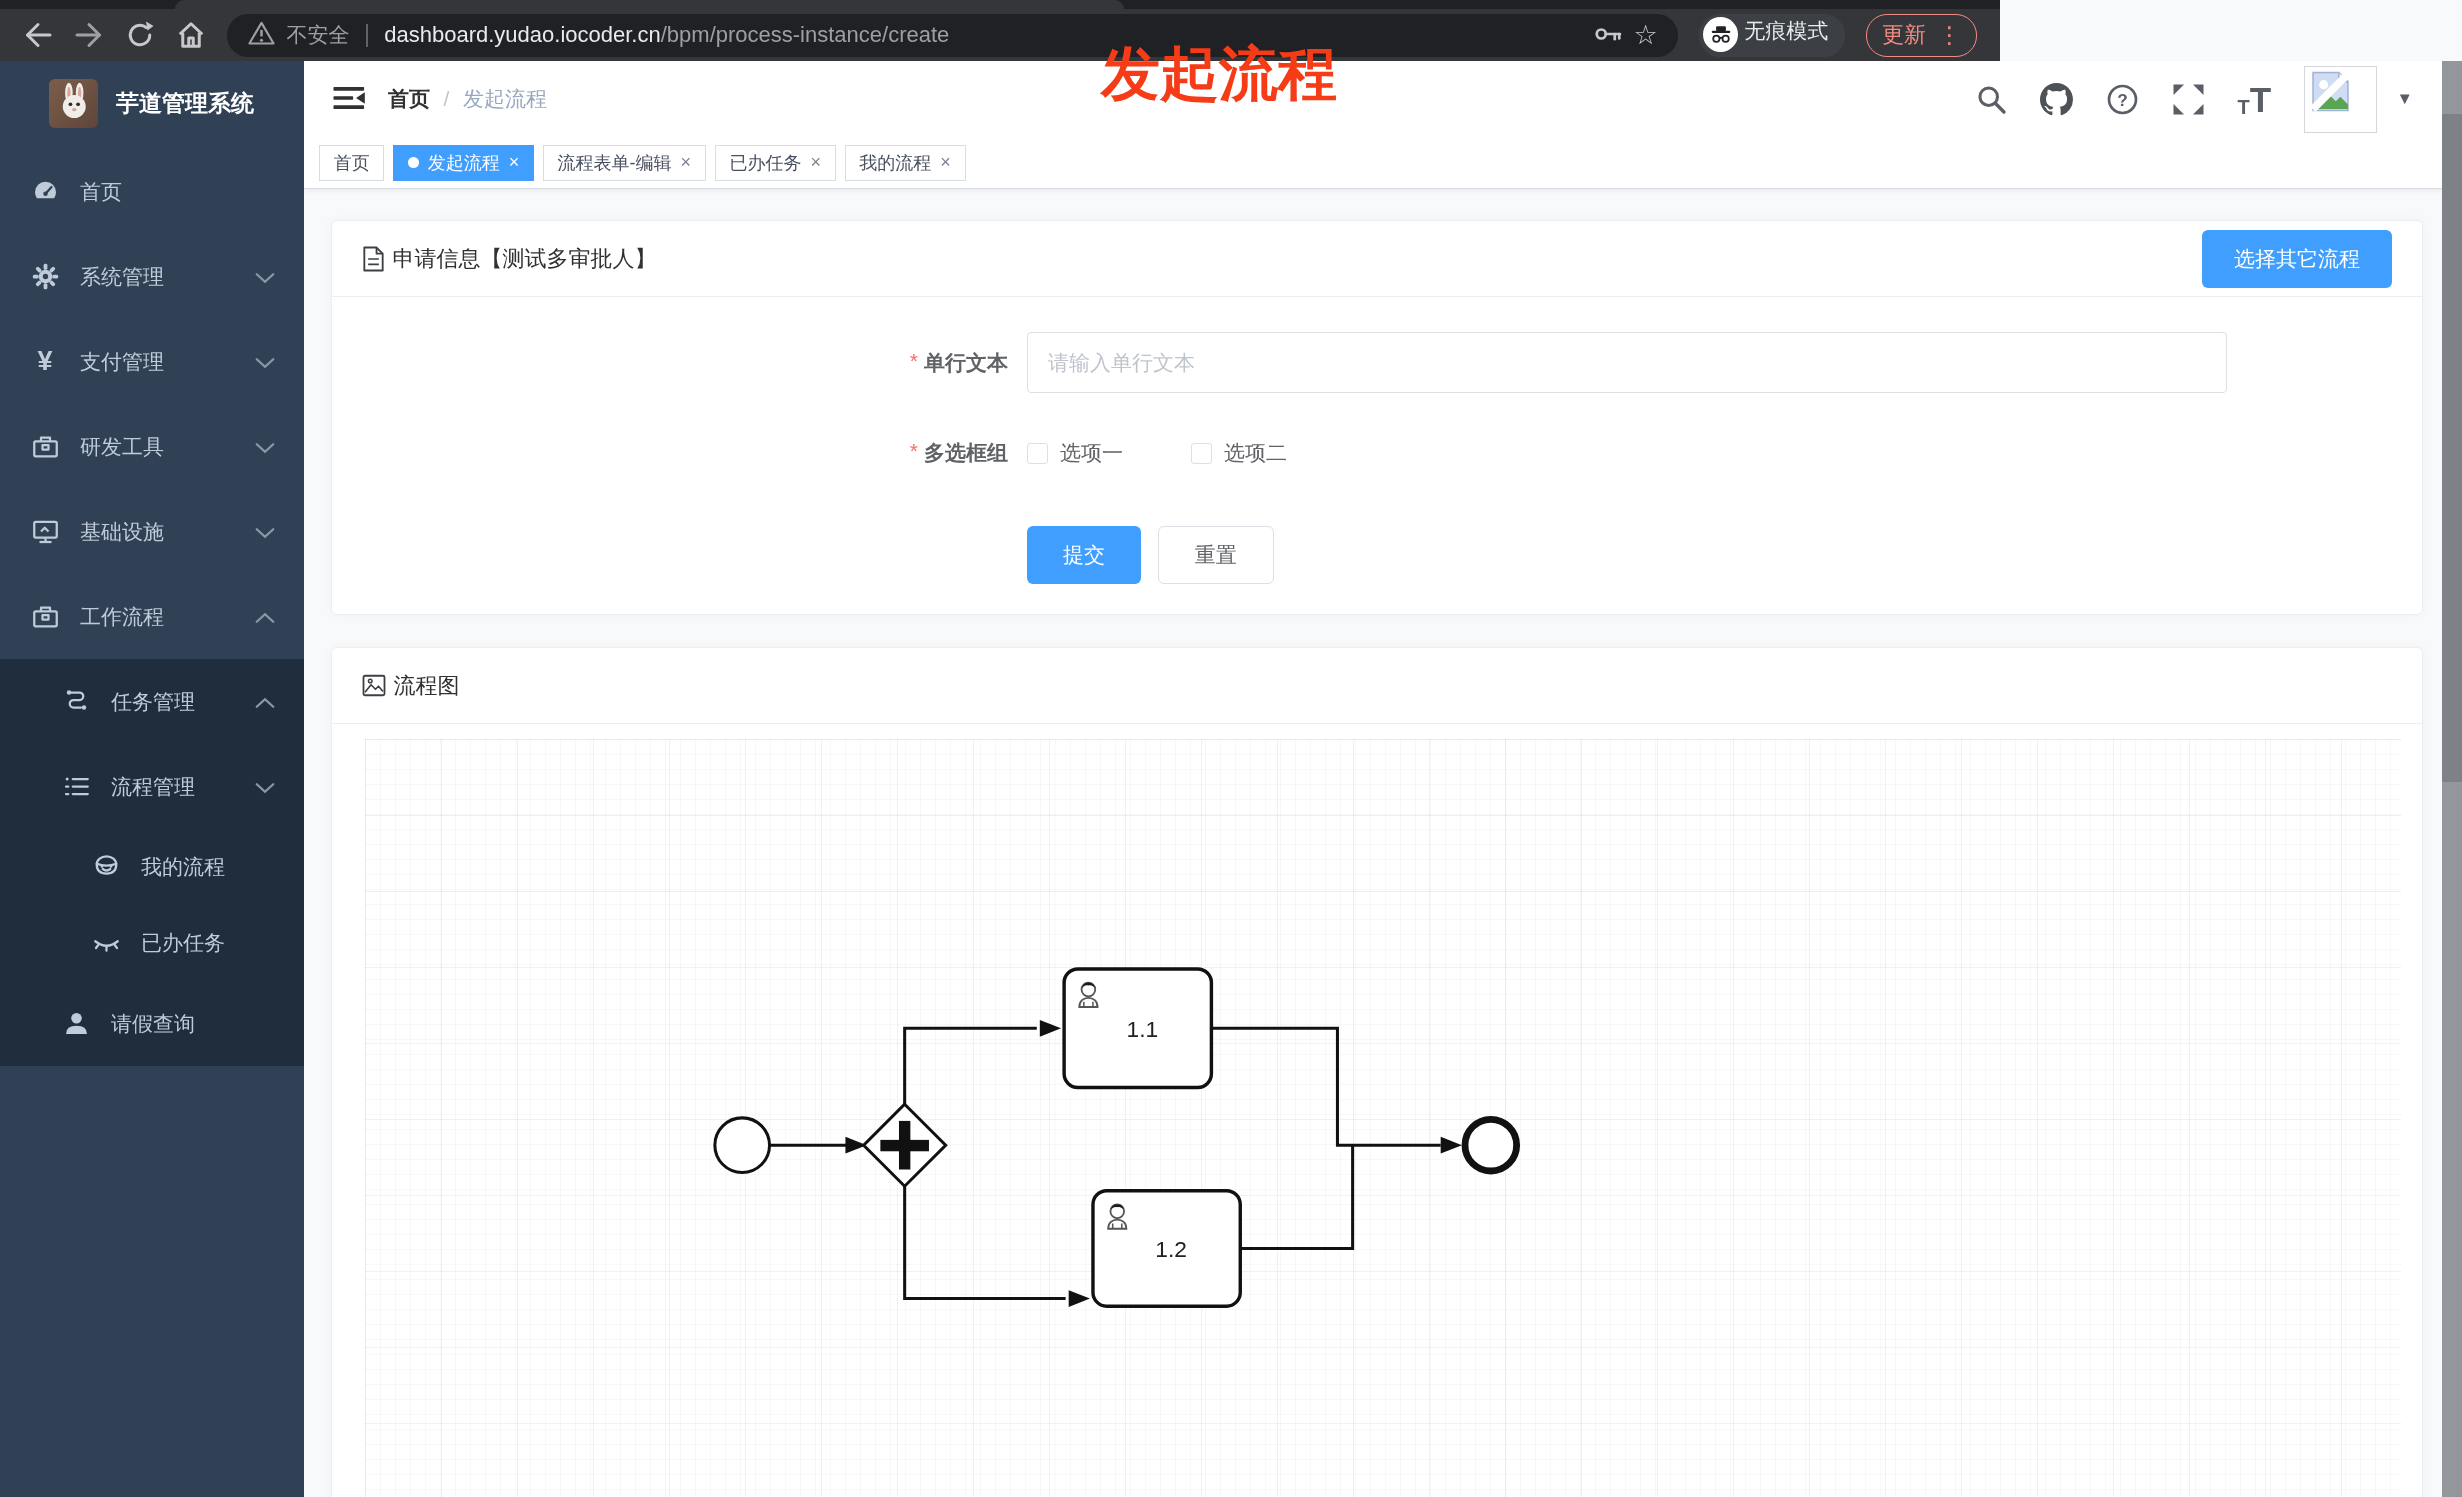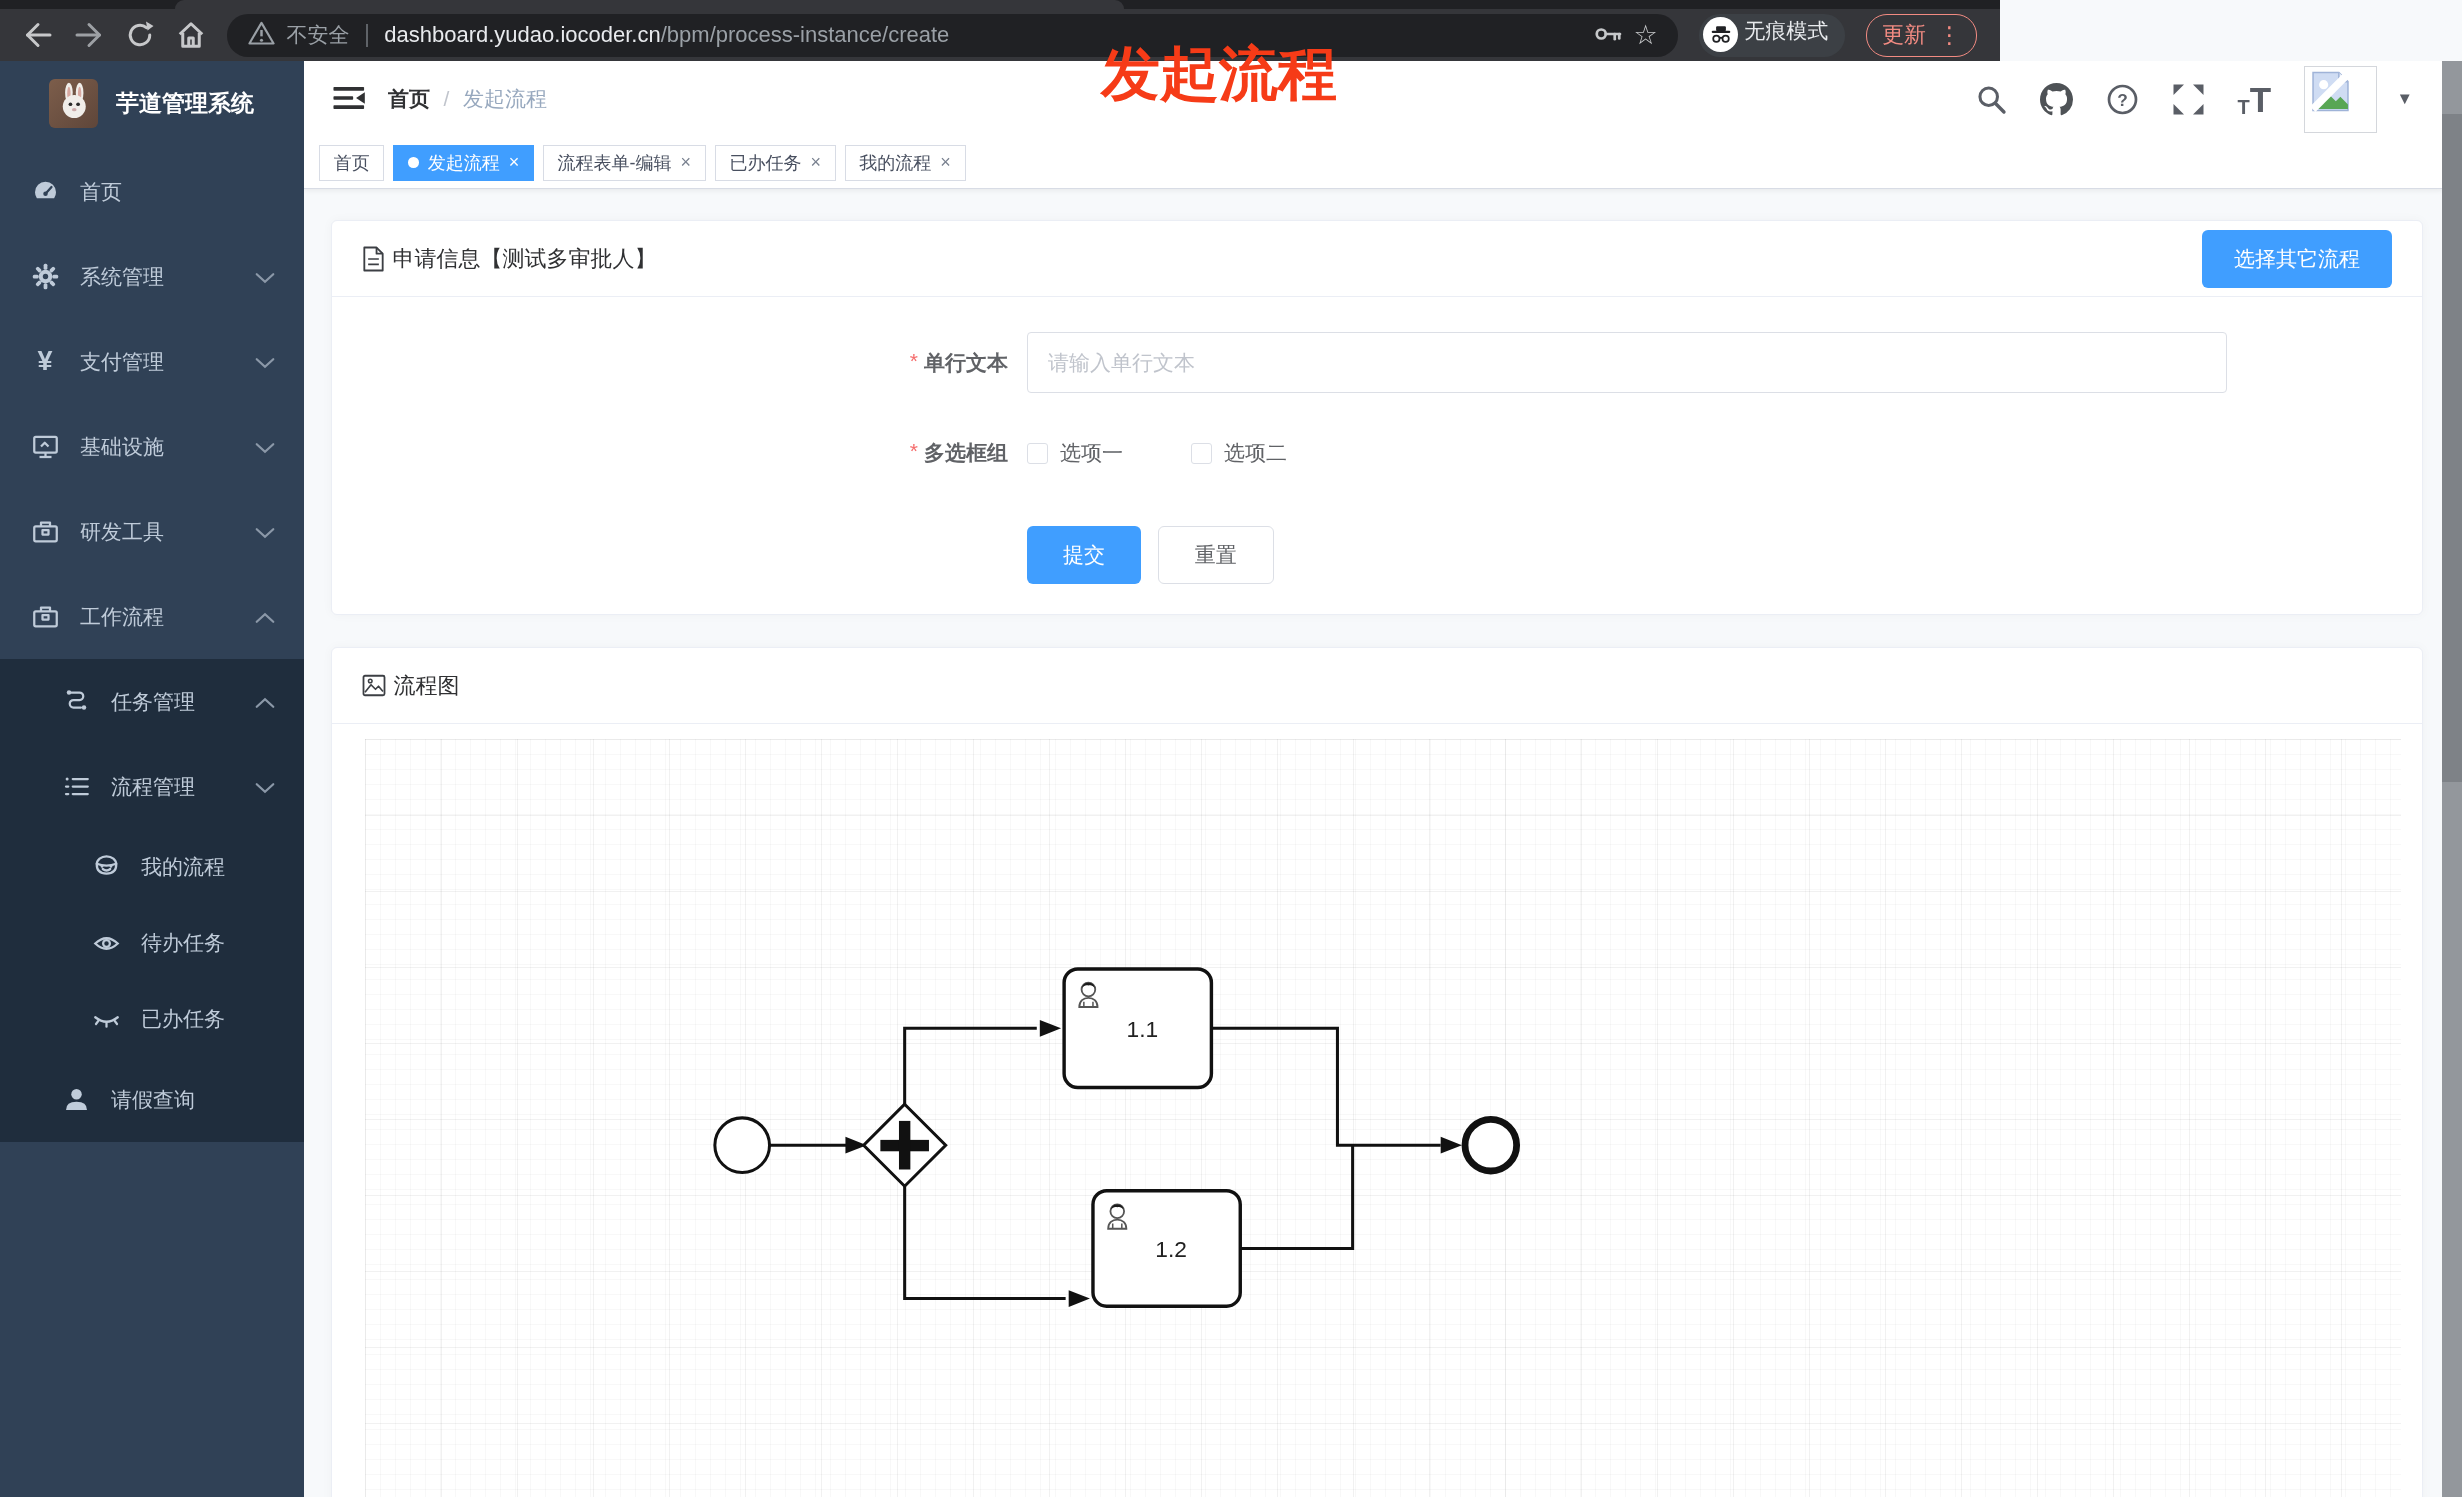--- a/index.html
+++ b/index.html
@@ -260,44 +260,44 @@
       <span class="mi-label">支付管理</span>
       <span class="mi-arrow"><svg width="20" height="12" viewBox="0 0 26 16">
             <path d="M2 3 L13 13 L24 3" stroke="#8b98a8" stroke-width="3" fill="none" stroke-linecap="round"></path>
           </svg></span>
     </div>
 
     <div class="m-item lvl1">
       <span class="mi-ico">
         <svg width="27" height="27" viewBox="0 0 36 36">
             <g stroke="#bfcbd9" stroke-width="3" fill="none" stroke-linejoin="round">
+              <rect x="3" y="11" width="30" height="20" rx="2"></rect>
+              <path d="M12 11 V6 h12 v5"></path>
+              <rect x="14" y="16" width="8" height="6"></rect>
+            </g>
+          </svg>
+      </span>
+      <span class="mi-label">研发工具</span>
+      <span class="mi-arrow"><svg width="20" height="12" viewBox="0 0 26 16">
+            <path d="M2 3 L13 13 L24 3" stroke="#8b98a8" stroke-width="3" fill="none" stroke-linecap="round"></path>
+          </svg></span>
+    </div>
+
+    <div class="m-item lvl1">
+      <span class="mi-ico">
+        <svg width="27" height="27" viewBox="0 0 36 36">
+            <g stroke="#bfcbd9" stroke-width="3" fill="none" stroke-linejoin="round">
               <rect x="3" y="5" width="30" height="21" rx="2"></rect>
               <path d="M12 18 l5 -5 5 5"></path>
               <path d="M18 32 v-6"></path>
               <path d="M10 32 h16"></path>
             </g>
           </svg>
       </span>
       <span class="mi-label">基础设施</span>
-      <span class="mi-arrow"><svg width="20" height="12" viewBox="0 0 26 16">
-            <path d="M2 3 L13 13 L24 3" stroke="#8b98a8" stroke-width="3" fill="none" stroke-linecap="round"></path>
-          </svg></span>
-    </div>
-
-    <div class="m-item lvl1">
-      <span class="mi-ico">
-        <svg width="27" height="27" viewBox="0 0 36 36">
-            <g stroke="#bfcbd9" stroke-width="3" fill="none" stroke-linejoin="round">
-              <rect x="3" y="11" width="30" height="20" rx="2"></rect>
-              <path d="M12 11 V6 h12 v5"></path>
-              <rect x="14" y="16" width="8" height="6"></rect>
-            </g>
-          </svg>
-      </span>
-      <span class="mi-label">研发工具</span>
       <span class="mi-arrow"><svg width="20" height="12" viewBox="0 0 26 16">
             <path d="M2 3 L13 13 L24 3" stroke="#8b98a8" stroke-width="3" fill="none" stroke-linecap="round"></path>
           </svg></span>
     </div>
 
     <div class="m-item lvl1">
       <span class="mi-ico">
         <svg width="27" height="27" viewBox="0 0 36 36">
             <g stroke="#bfcbd9" stroke-width="3" fill="none" stroke-linejoin="round">
               <rect x="3" y="11" width="30" height="20" rx="2"></rect>
@@ -352,29 +352,20 @@
               <g stroke="#bfcbd9" stroke-width="3" fill="none" stroke-linecap="round">
                 <path d="M5 14 a13 11 0 0 1 26 0 q0 12 -13 12 q-13 0 -13 -12 Z"></path>
                 <path d="M5 13 q13 5 26 0"></path>
                 <path d="M13 20 q5 4 10 0"></path>
               </g>
               <circle cx="12" cy="16.5" r="1.8" fill="#bfcbd9"></circle>
               <circle cx="24" cy="16.5" r="1.8" fill="#bfcbd9"></circle>
             </svg>
         </span>
         <span class="mi-label">我的流程</span>
-      </div>
-      <div class="m-item lvl3">
-        <span class="mi-ico">
-          <svg width="27" height="27" viewBox="0 0 36 36">
-              <path d="M3 18 q15 -14 30 0 q-15 14 -30 0 Z" stroke="#bfcbd9" stroke-width="3" fill="none"></path>
-              <circle cx="18" cy="18" r="4.5" stroke="#bfcbd9" stroke-width="3" fill="none"></circle>
-            </svg>
-        </span>
-        <span class="mi-label">待办任务</span>
       </div>
       <div class="m-item lvl3">
         <span class="mi-ico">
           <svg width="27" height="27" viewBox="0 0 36 36">
               <g stroke="#bfcbd9" stroke-width="3" fill="none" stroke-linecap="round">
                 <path d="M3 15 q15 12 30 0"></path>
                 <path d="M7 20 l-3 4"></path>
                 <path d="M18 22.5 v5"></path>
                 <path d="M29 20 l3 4"></path>
               </g>

